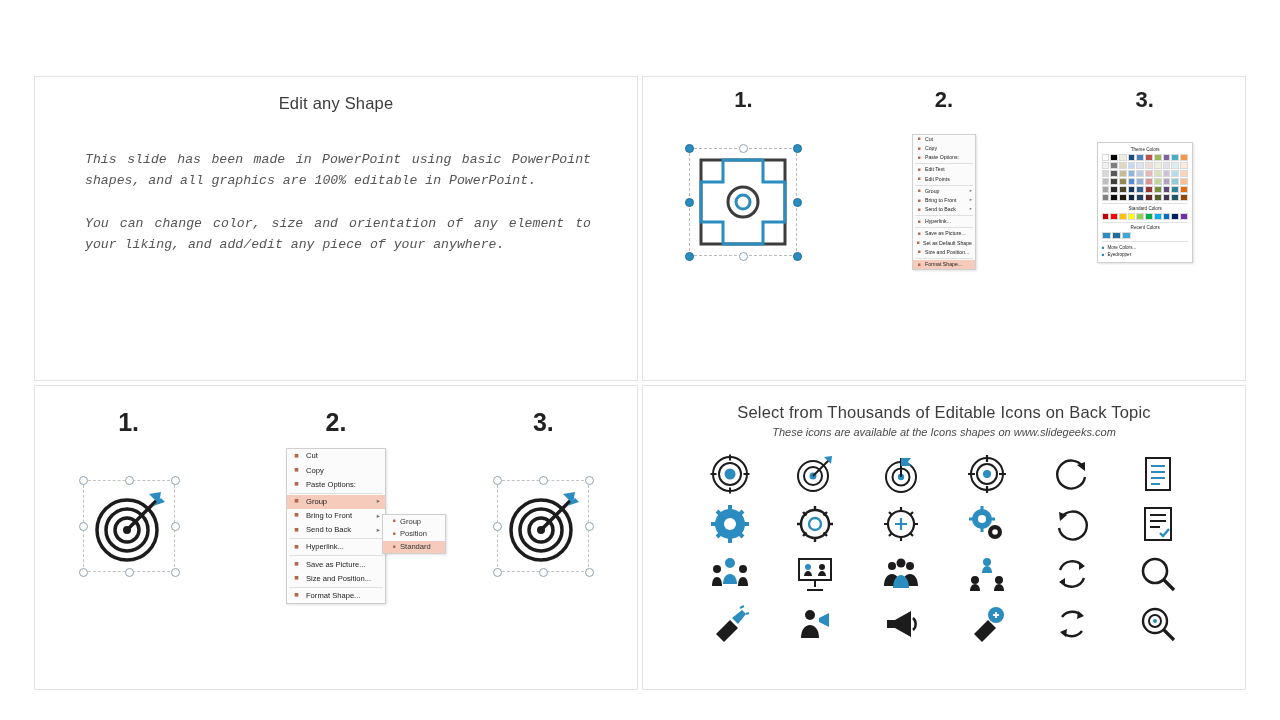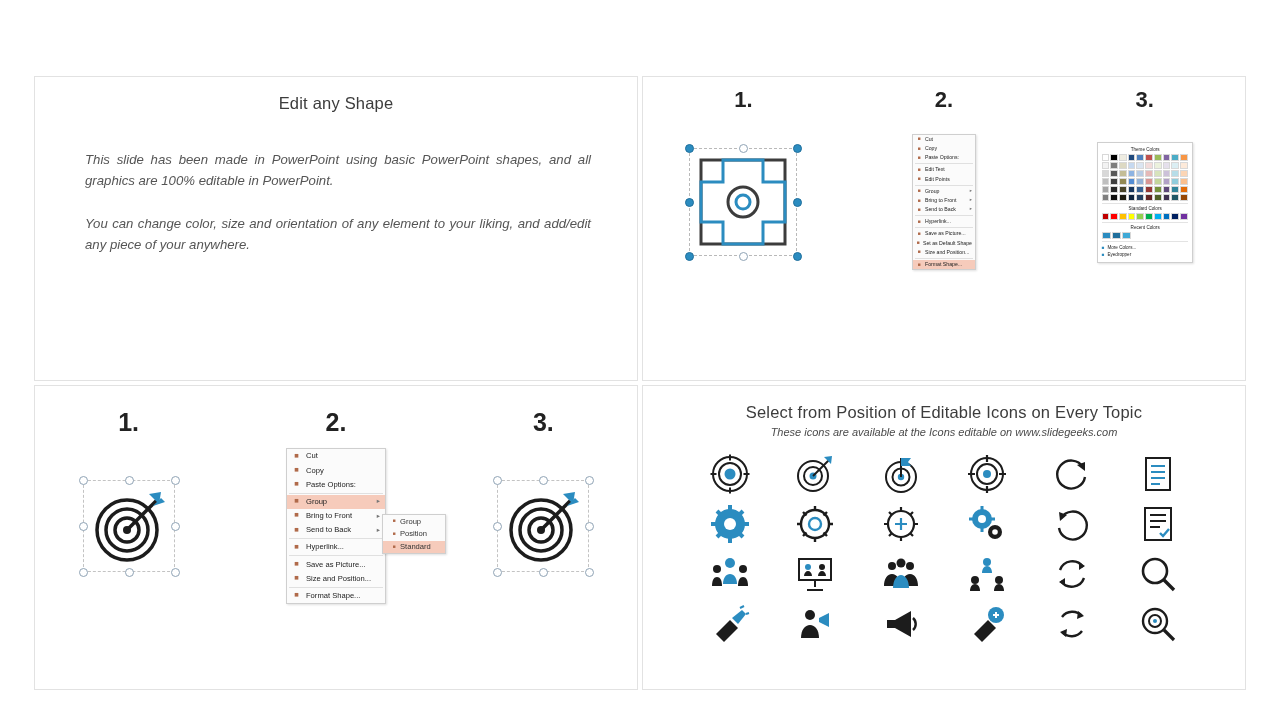--- a/index.html
+++ b/index.html
@@ -56,20 +56,21 @@
   }
   .panel-sub {
     text-align: center;
     font-size: 11px;
     color: #4a4a4a;
     font-style: italic;
     margin-top: 4px;
   }
   .para-wrap {
     padding: 36px 46px 0 50px;
+    font-family: Liberation Mono, monospace;
   }
   .para {
     font-size: 13.2px;
     font-style: italic;
     color: #555555;
     line-height: 21px;
     text-align: justify;
     margin-bottom: 22px;
   }
   .steps {
@@ -549,22 +550,22 @@
               <div class="handle" style="left:42px; top:88px;"></div>
               <div class="handle" style="left:88px; top:88px;"></div>
             </div>
           </div>
         </div>
 
       </div>
     </div>
 
     <div class="panel">
-      <div class="panel-title">Select from Position of Editable Icons on Every Topic</div>
-      <div class="panel-sub">These icons are available at the Icons editable on www.slidegeeks.com</div>
+      <div class="panel-title">Select from Thousands of Editable Icons on Back Topic</div>
+      <div class="panel-sub">These icons are available at the Icons shapes on www.slidegeeks.com</div>
 
       <div class="icon-grid">
 
         <div class="icon-cell">
           <svg width="40" height="40" viewBox="0 0 40 40">
               <circle cx="20" cy="20" r="17" fill="none" stroke="#1c1c1c" stroke-width="2"></circle>
               <circle cx="20" cy="20" r="11" fill="none" stroke="#1c1c1c" stroke-width="2"></circle>
               <circle cx="20" cy="20" r="5.5" fill="#2b8cc0"></circle>
               <path d="M20 0.5v6M20 33.5v6M0.5 20h6M33.5 20h6" stroke="#1c1c1c" stroke-width="2"></path>
             </svg>

